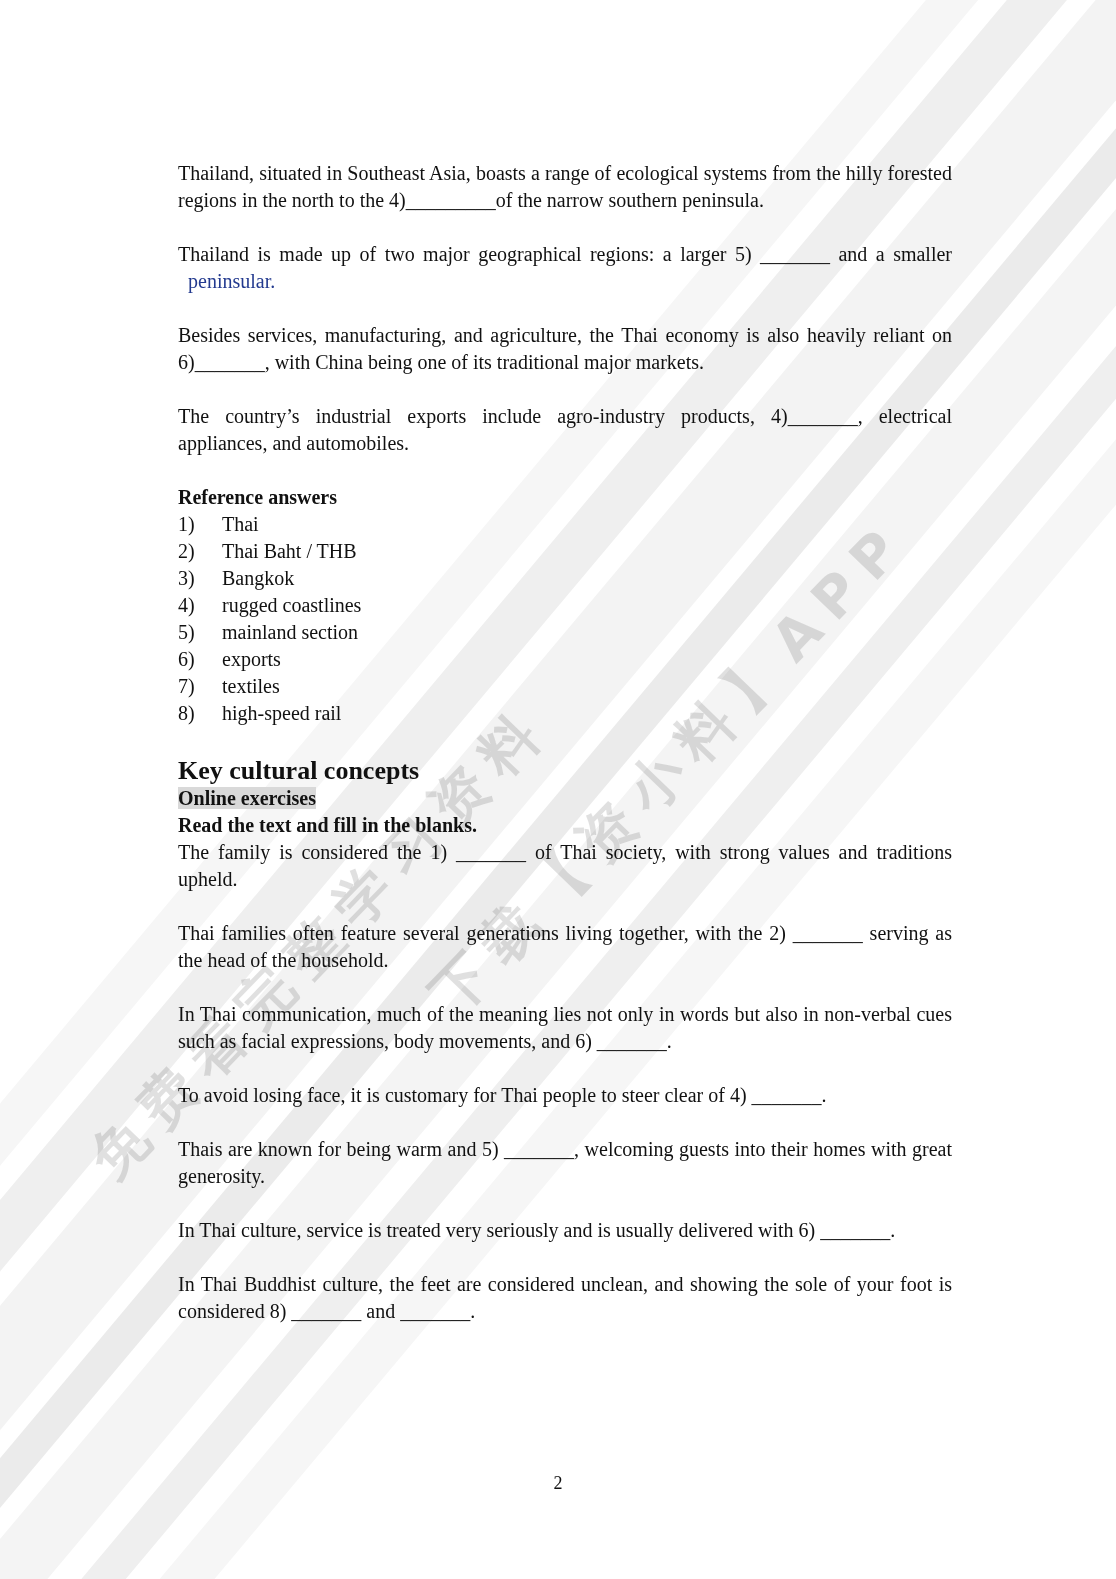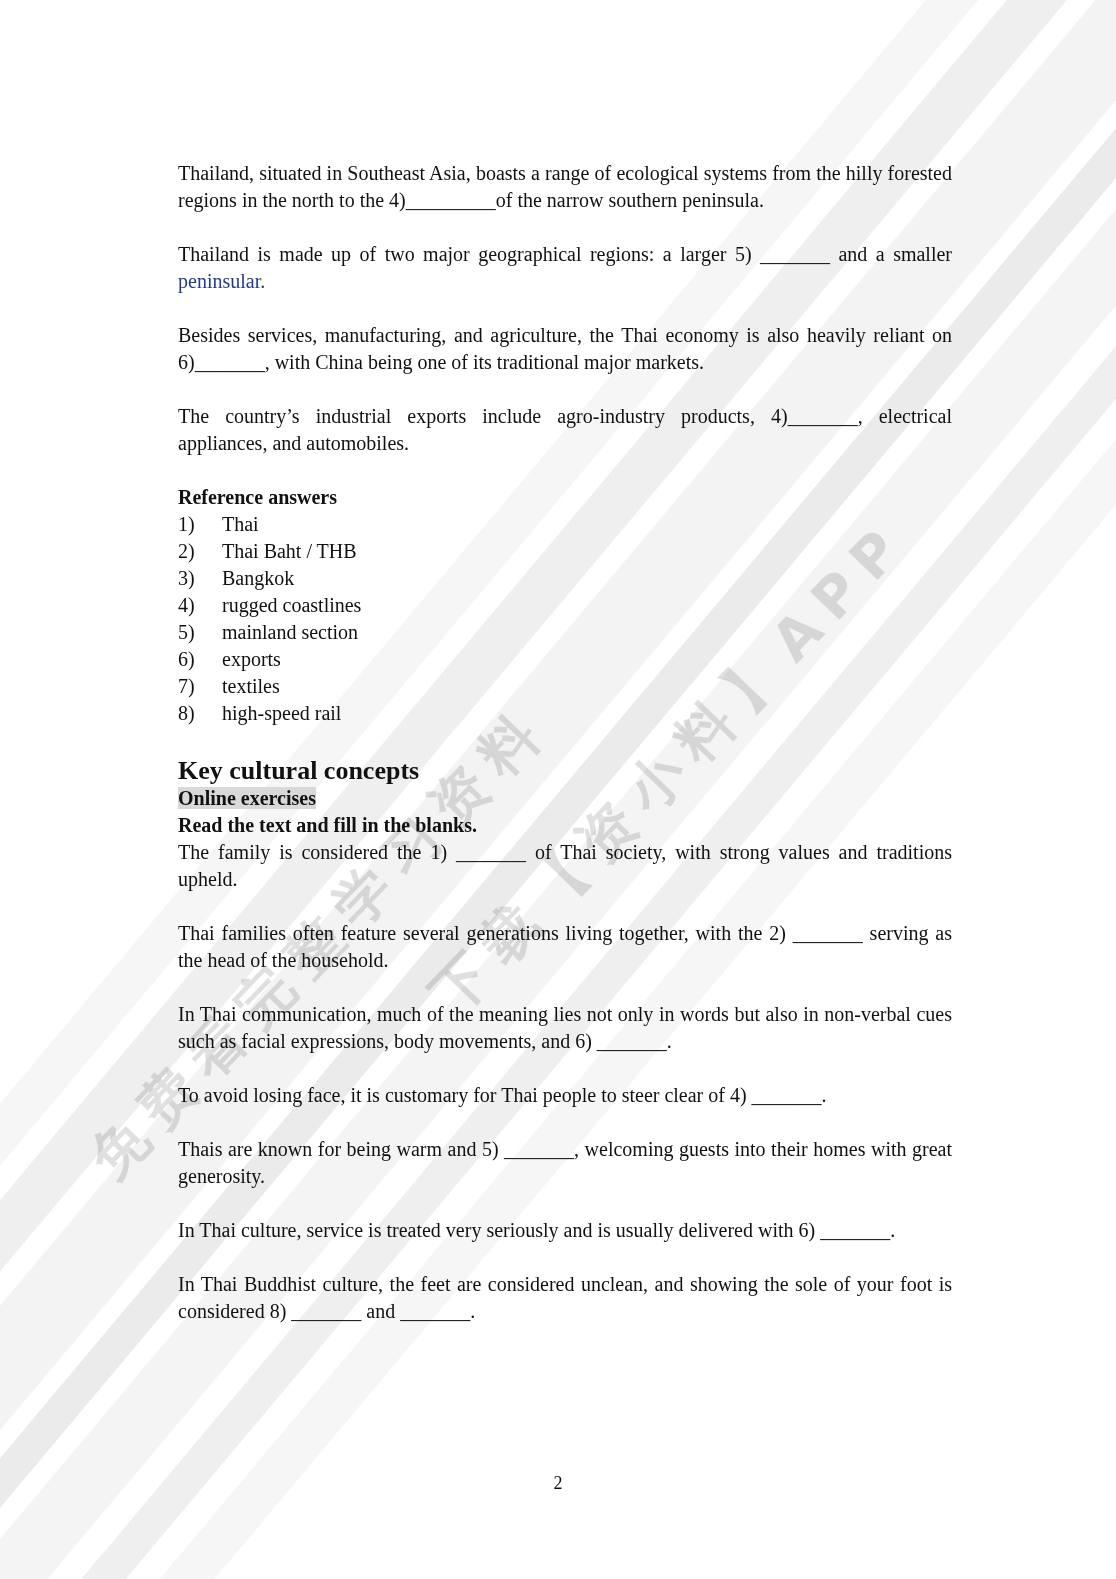--- a/index.html
+++ b/index.html
@@ -44,21 +44,21 @@
   
   .content{
     position:absolute;left:178px;top:160px;width:774px;z-index:1;
     font-size:20px;line-height:27px;
   }
   .para{margin:0 0 27px 0;text-align:justify;}
   .bold-head{margin:0;font-weight:bold;}
   .big-head{
     margin:30px 0 0 0;font-weight:bold;font-size:26px;line-height:28px;
   }
-  .blue-word{color:#233a8f;}
+  .blue-word{color:#233a8f;margin-left:10px;}
   .hl{background:#d9d9d9;}
   .ref-list{margin:0 0 0 0;}
   .ref-row{display:flex;}
   .ref-num{flex:0 0 44px;}
   .pagenum{
     position:absolute;left:0;right:0;top:1472px;z-index:1;
     text-align:center;font-size:18px;line-height:22px;
   }
 </style>
 </head>

